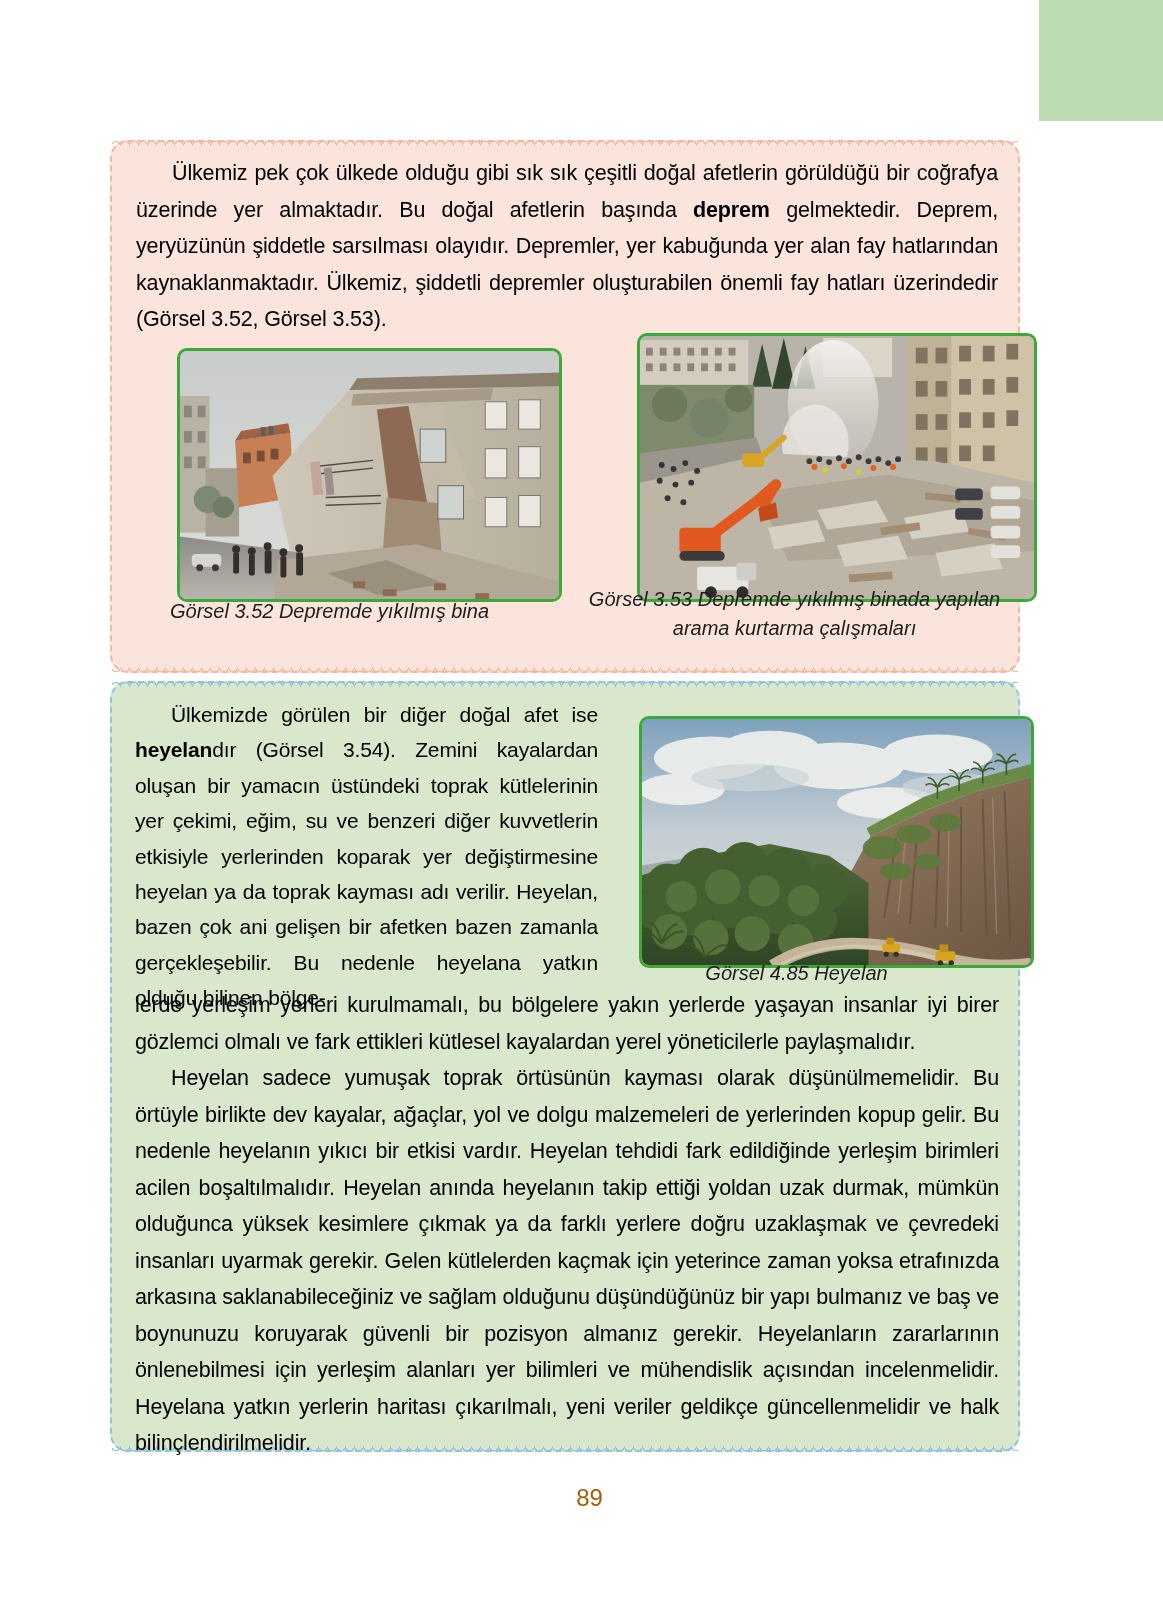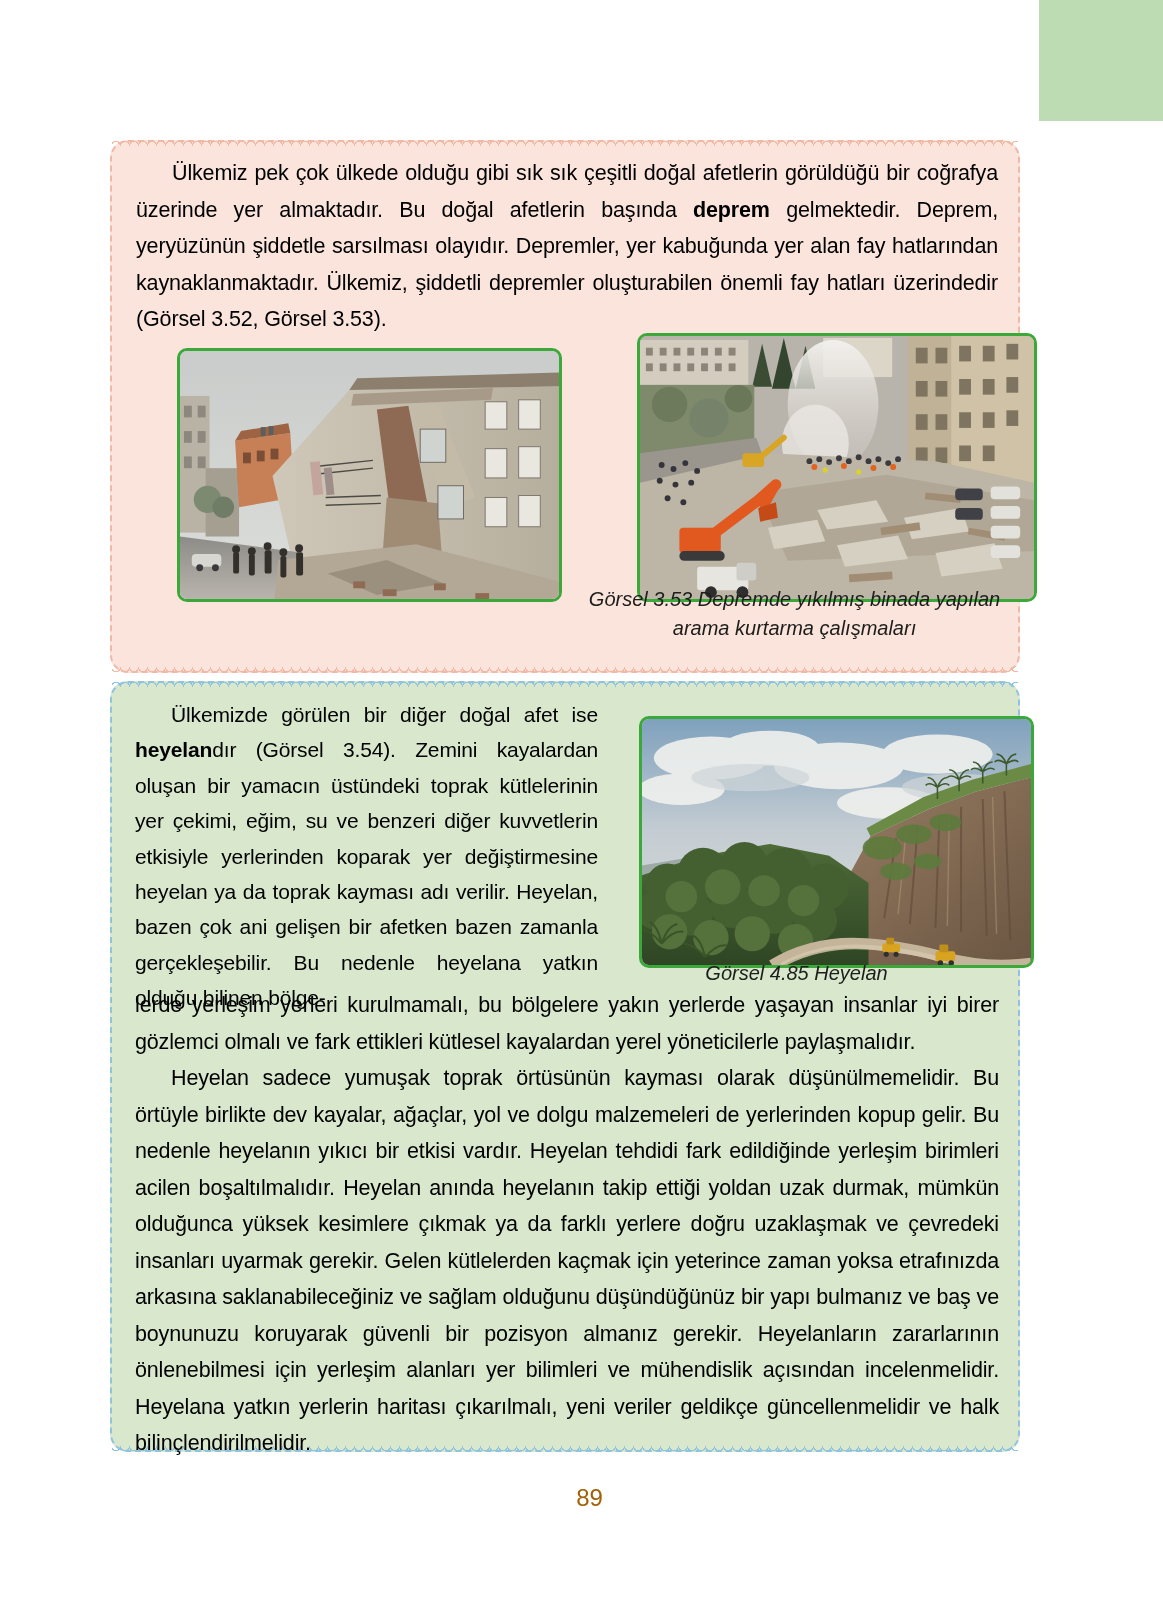--- a/index.html
+++ b/index.html
@@ -252,20 +252,21 @@
         <rect x="118" y="206" width="7" height="24" rx="2"></rect>
           <circle cx="121" cy="202" r="4"></circle>
       </g>
 
       <rect x="12" y="208" width="30" height="13" rx="4" fill="#d9d7d2"></rect>
       <circle cx="20" cy="222" r="3.5" fill="#3a3a3a"></circle>
         <circle cx="36" cy="222" r="3.5" fill="#3a3a3a"></circle>
     </svg>
   </figure>
 
+  <figcaption class="caption cap-1">Görsel 3.52 Depremde yıkılmış bina</figcaption>
 
   <figure class="photo photo-2">
     <svg viewBox="0 0 400 269" preserveAspectRatio="none">
       <defs>
         <linearGradient id="dust" x1="0" y1="1" x2="0" y2="0">
           <stop offset="0%" stop-color="#cfcac4" stop-opacity="0.35"></stop>
           <stop offset="100%" stop-color="#f3f1ee" stop-opacity="0.95"></stop>
         </linearGradient>
       </defs>
       <rect x="0" y="0" width="400" height="269" fill="#b9b4ab"></rect>

